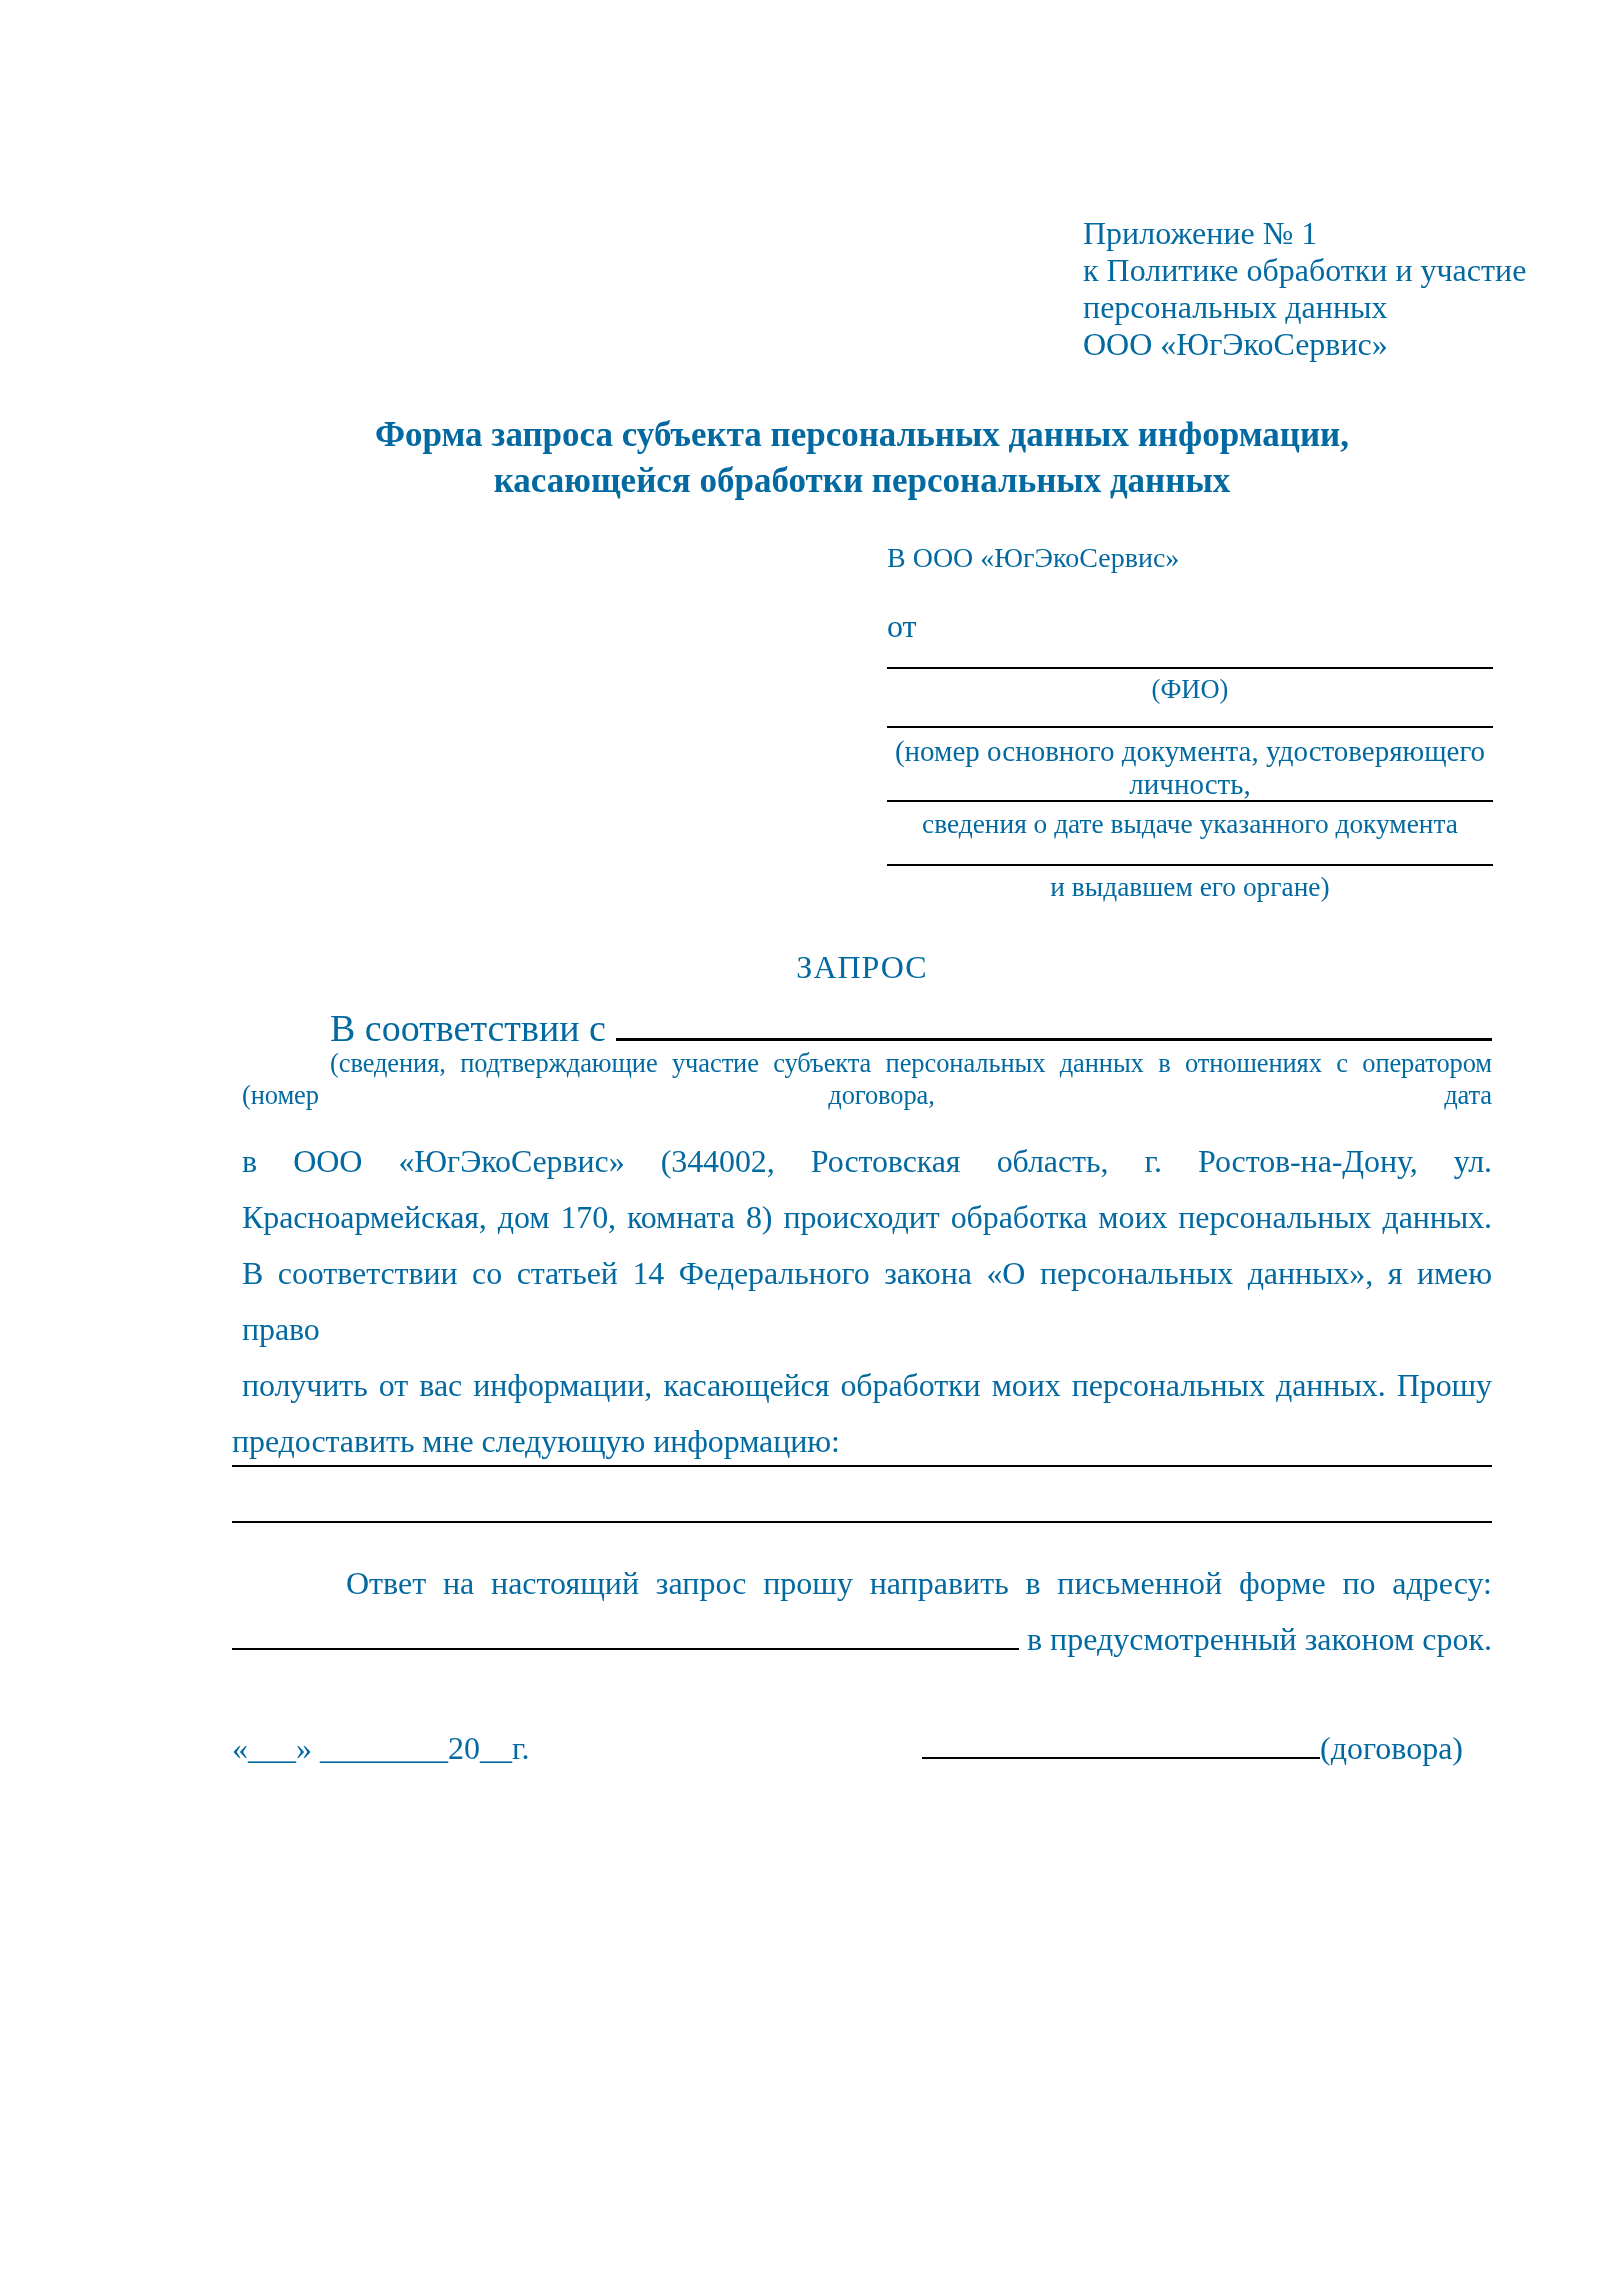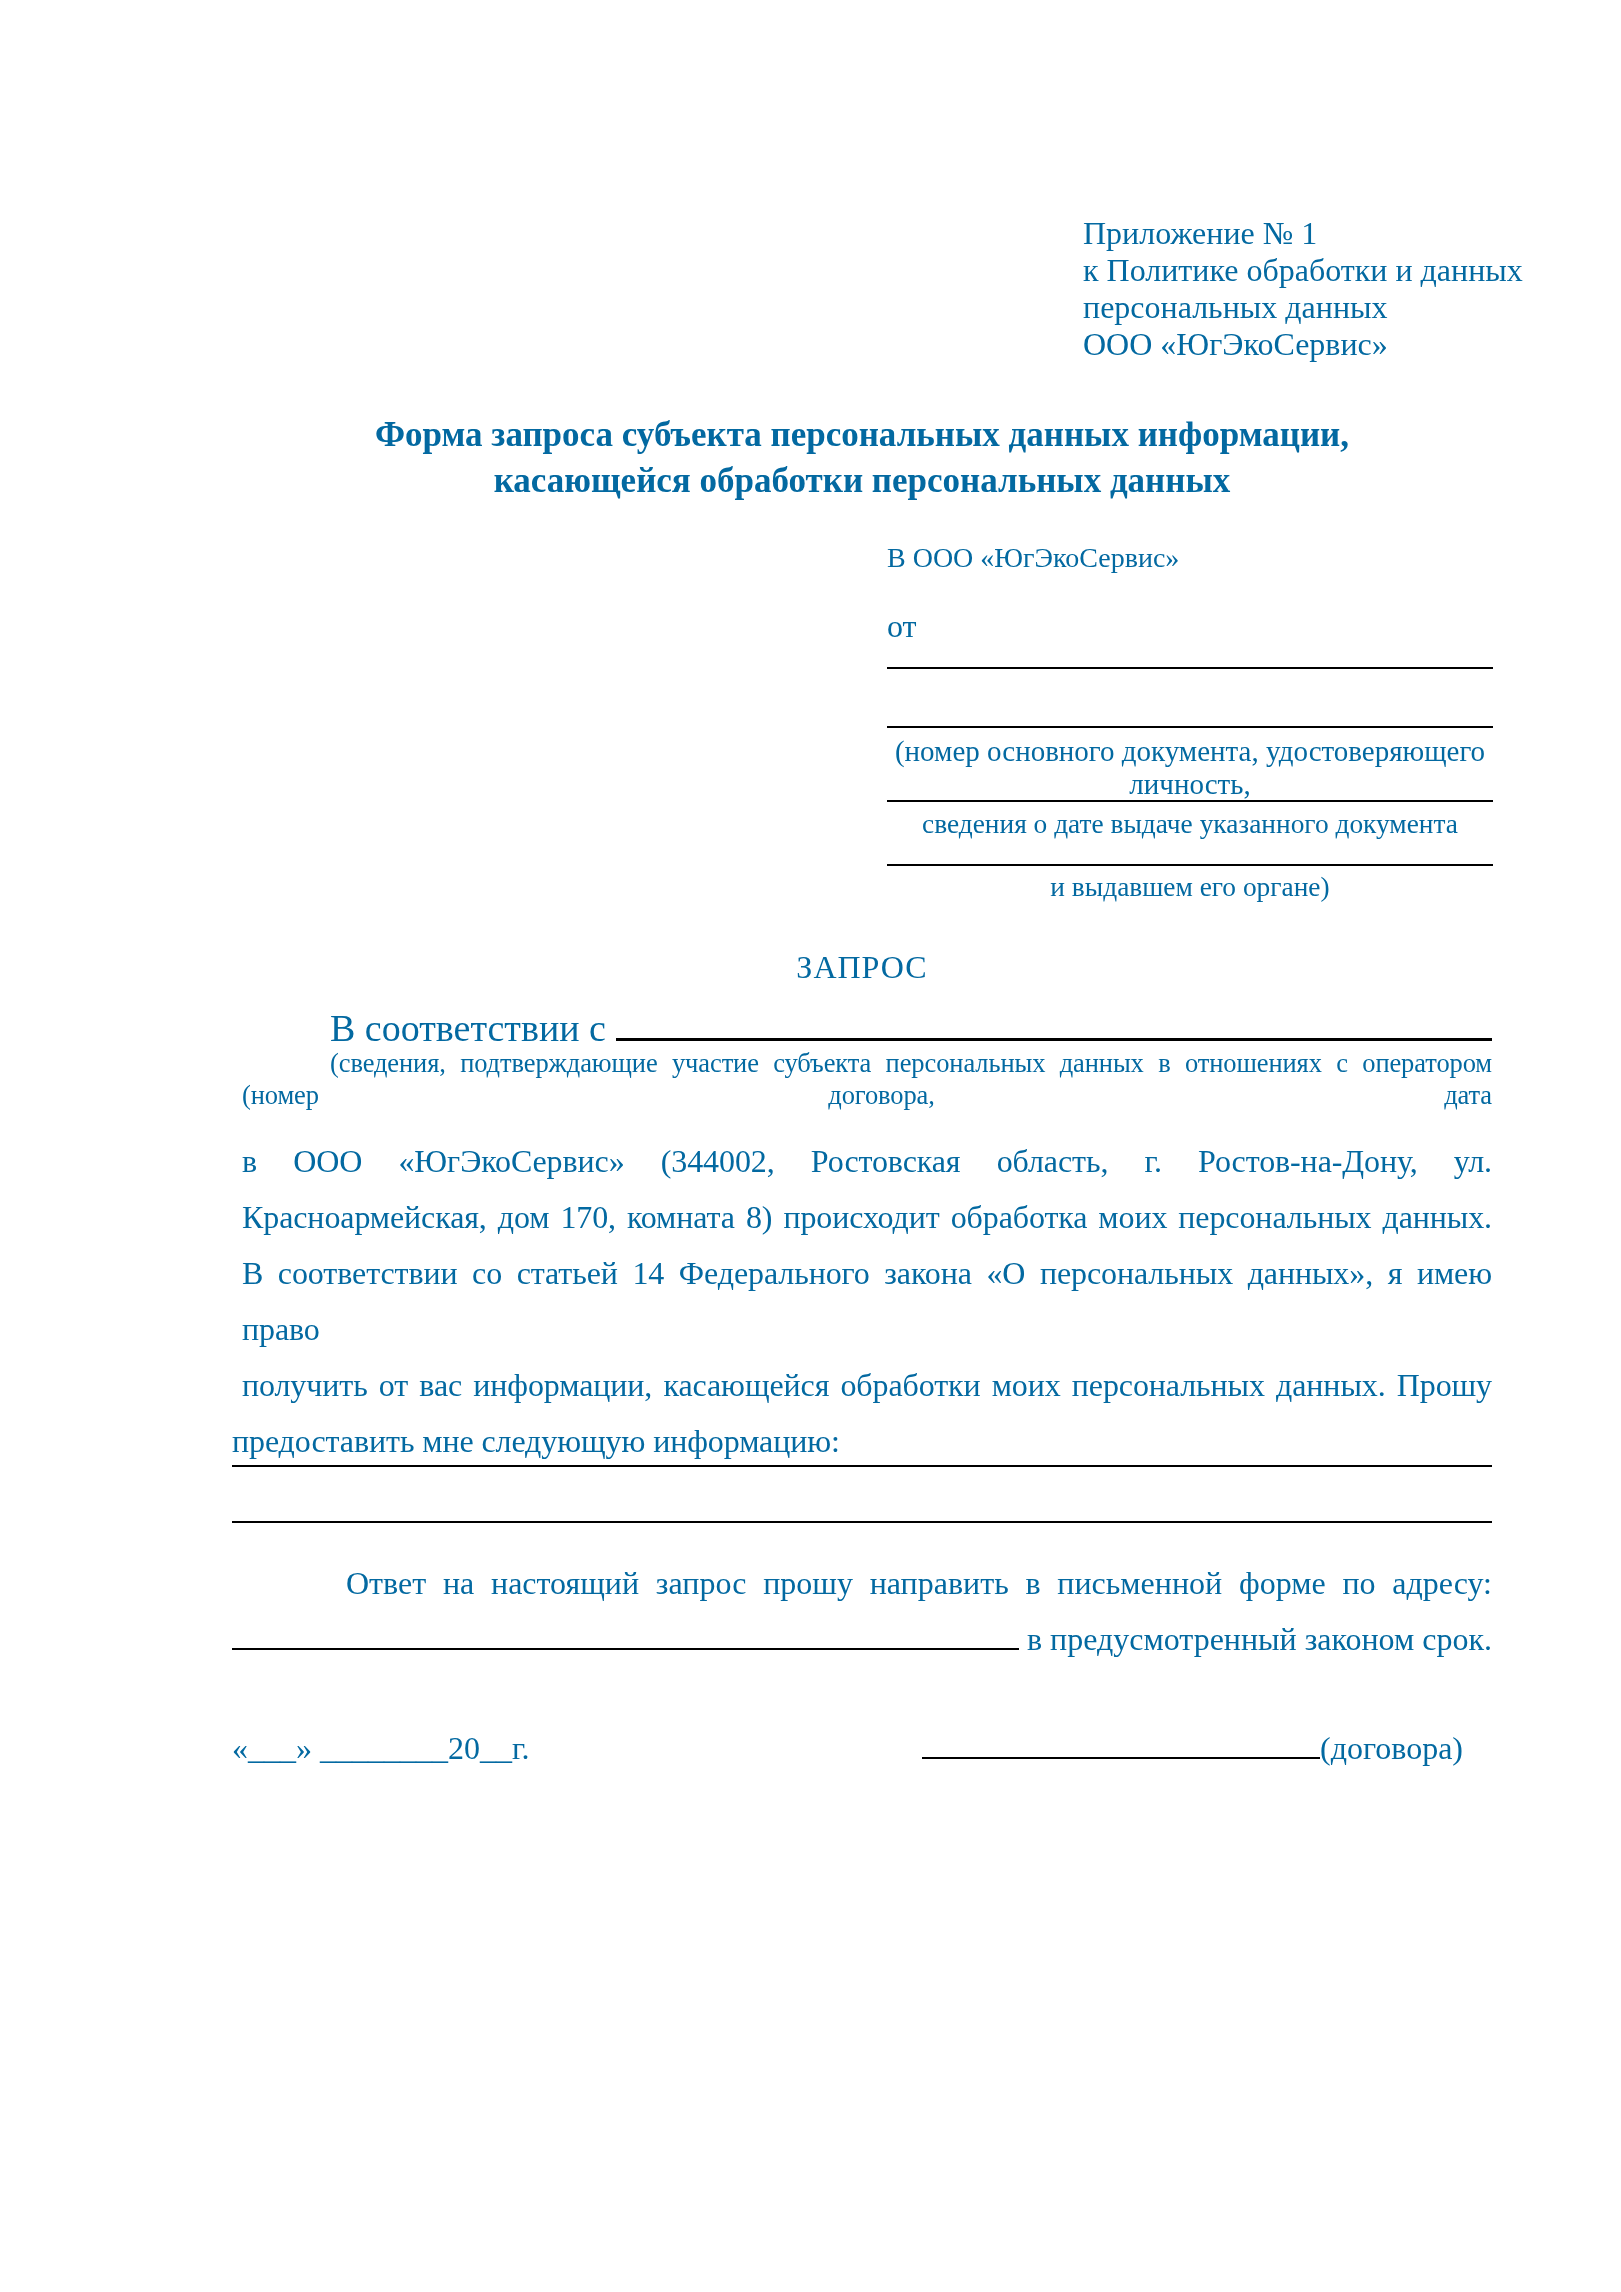--- a/index.html
+++ b/index.html
@@ -42,34 +42,35 @@
   .sig-fill{width:398px;}
   .nowrap{white-space:nowrap;}
 </style>
 </head>
 <body>
 
 <div class="page">
 
   <div class="abs hdr">
     <div>Приложение № 1</div>
-    <div>к Политике обработки и данных</div>
+    <div>к Политике обработки и участие</div>
     <div>персональных данных</div>
     <div>ООО «ЮгЭкоСервис»</div>
   </div>
 
   <div class="abs ttl center">
     <div>Форма запроса субъекта персональных данных информации,</div>
     <div>касающейся обработки персональных данных</div>
   </div>
 
   <div class="abs addr-to">В ООО «ЮгЭкоСервис»</div>
   <div class="abs addr-from">от</div>
 
   <div class="abs hr rline" style="top:667px"></div>
+  <div class="abs rcap" style="top:674px;font-size:26.5px">(ФИО)</div>
 
   <div class="abs hr rline" style="top:726px"></div>
   <div class="abs rcap" style="top:735px;font-size:29px">(номер основного документа, удостоверяющего личность,</div>
 
   <div class="abs hr rline" style="top:800px"></div>
   <div class="abs rcap" style="top:809px;font-size:27.4px">сведения о дате выдаче указанного документа</div>
 
   <div class="abs hr rline" style="top:864px"></div>
   <div class="abs rcap" style="top:872px;font-size:27.4px">и выдавшем его органе)</div>
 

